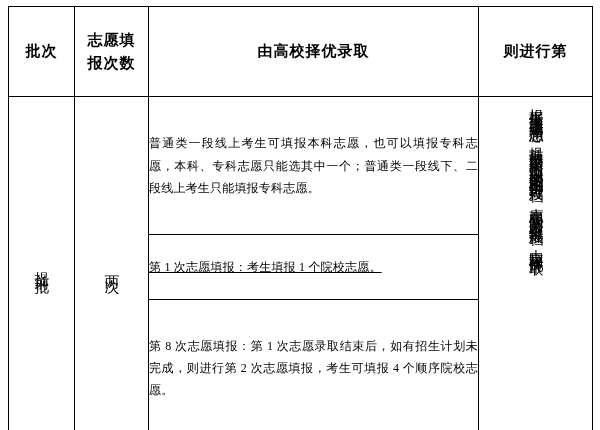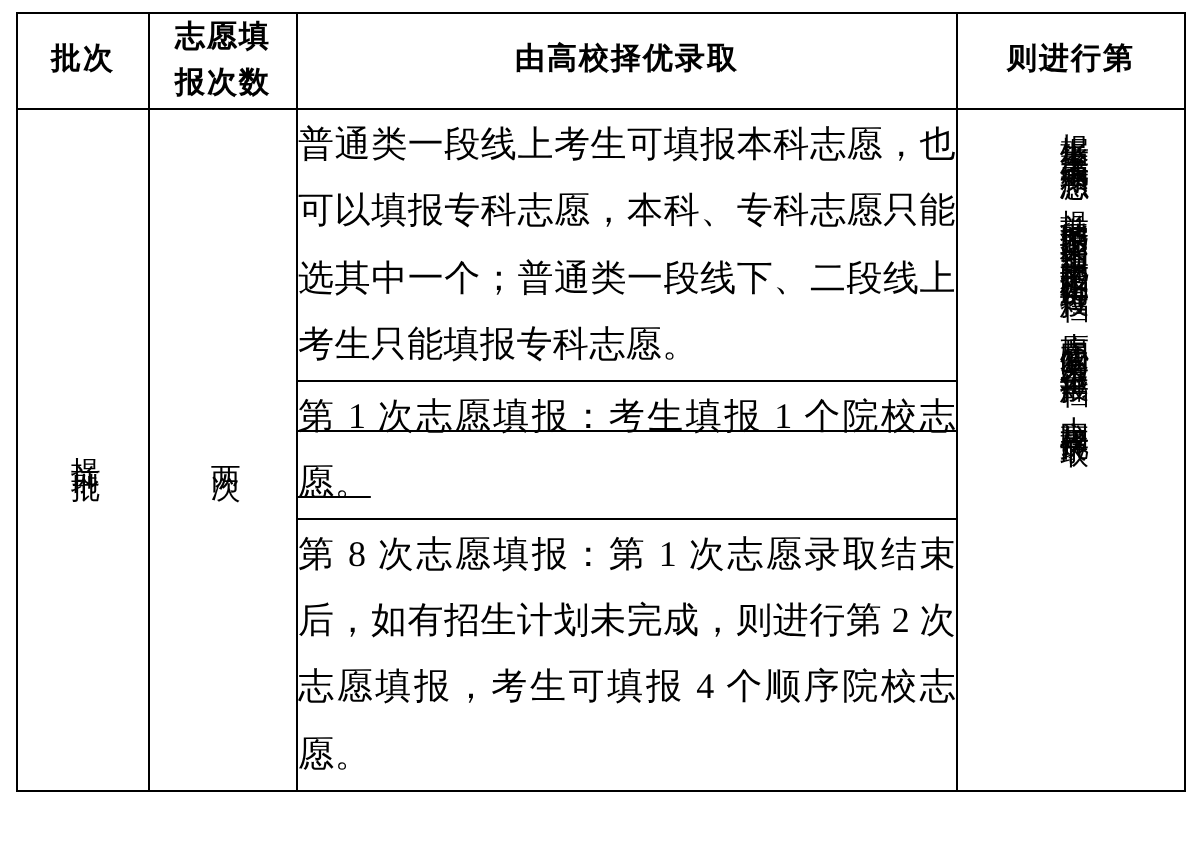--- a/index.html
+++ b/index.html
@@ -42,21 +42,21 @@
   .head-cell {
     text-align: center;
     font-size: 15px;
     font-weight: bold;
     letter-spacing: 1px;
     line-height: 1.5;
     padding: 10px 6px;
     font-family: "Liberation Serif", "DejaVu Serif", serif;
   }
   .head-cell.narrow {
-    padding: 1px 8px;
+    padding: 22px 8px;
   }
 
   .batch-cell {
     text-align: center;
     font-size: 15px;
     line-height: 1.7;
     padding: 4px;
     letter-spacing: 1px;
   }
   .batch-cell .v-text {
@@ -73,21 +73,21 @@
     padding: 4px;
   }
   .times-cell .v-text {
     display: inline-block;
     writing-mode: vertical-rl;
     text-orientation: upright;
     letter-spacing: 4px;
     line-height: 1.25;
   }
   .req-cell {
-    font-size: 18px;
+    font-size: 12px;
     line-height: 1.85;
     padding: 9px 10px 9px 10px;
     text-align: justify;
     text-justify: inter-ideograph;
     letter-spacing: 0.2px;
   }
   .req-cell.r1 { height: 122px; }
   .req-cell.r2 { height: 56px; text-decoration: underline; }
   .req-cell.r3 { height: 122px; }
 

